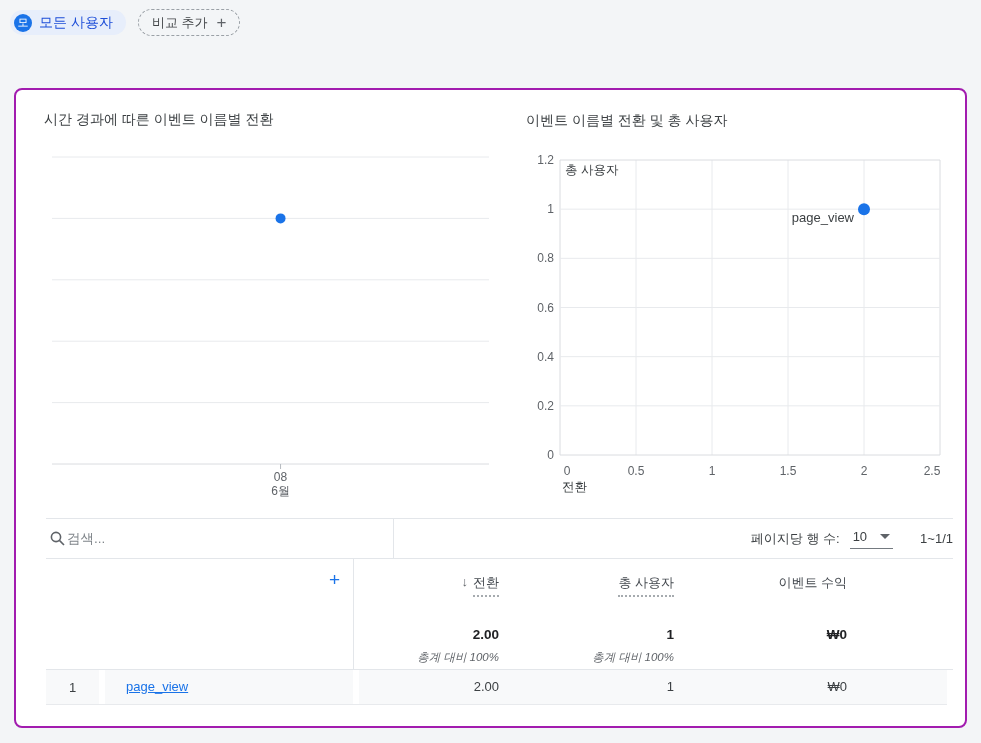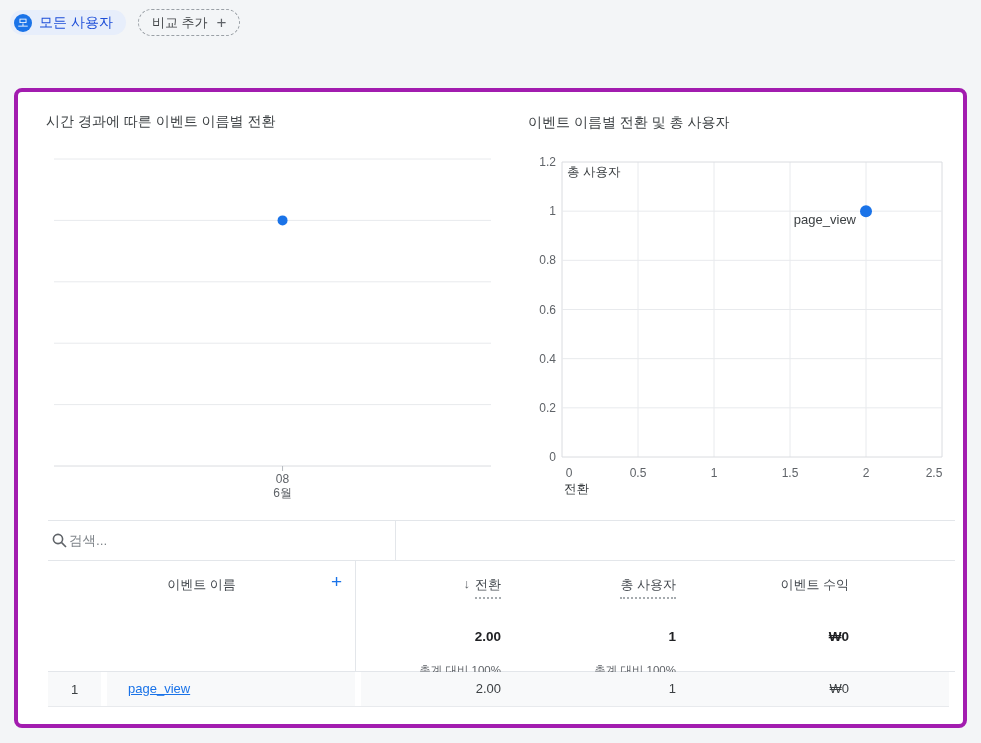--- a/index.html
+++ b/index.html
@@ -10,21 +10,21 @@
     -webkit-font-smoothing:antialiased;
   }
   
   .topbar{position:absolute;left:10px;top:9px;display:flex;gap:12px;align-items:center;}
   .chip-audience{display:flex;align-items:center;gap:7px;background:#e7eefb;border-radius:13px;height:25px;padding:0 13px 0 4px;cursor:pointer;}
   .chip-ic{width:18px;height:18px;border-radius:50%;background:#1a73e8;color:#fff;font-size:11px;display:flex;align-items:center;justify-content:center;}
   .chip-lbl{font-size:14px;color:#1d4ed8;}
   .chip-add{display:flex;align-items:center;gap:9px;border:1px dashed #9aa0a6;border-radius:14px;height:25px;padding:0 13px;color:#44474a;font-size:13px;cursor:pointer;background:transparent;}
   .plus{font-size:17px;color:#5f6368;line-height:1;margin-top:-1px;}
   
-  .card{position:absolute;left:14px;top:88px;width:953px;height:640px;background:#fff;border:4px solid #a21caf;border-radius:8px;box-sizing:border-box;}
+  .card{position:absolute;left:14px;top:88px;width:953px;height:640px;background:#fff;border:2px solid #a21caf;border-radius:8px;box-sizing:border-box;}
   .chart-title{position:absolute;font-size:14px;line-height:15px;color:#3c4043;}
   #left-title{left:28px;top:22px;}
   #right-title{left:510px;top:23px;}
   #charts-svg{position:absolute;left:0;top:0;}
   #charts-svg text.tick{font-size:12px;fill:#5f6368;}
   #charts-svg text.axis-title{font-size:12.5px;fill:#3c4043;}
   #charts-svg text.point-label{font-size:13px;fill:#3c4043;}
   
   .toolbar{position:absolute;left:30px;top:428px;width:907px;height:41px;box-sizing:border-box;
     border-top:1px solid #e3e6ea;border-bottom:1px solid #e3e6ea;display:flex;align-items:center;}
@@ -41,21 +41,21 @@
   .thead{position:absolute;left:30px;top:469px;width:907px;height:111px;border-bottom:1px solid #e3e6ea;box-sizing:border-box;}
   .col-divider{position:absolute;left:307px;top:0;width:1px;height:111px;background:#e3e6ea;}
   .h-dim{position:absolute;left:0;top:15px;width:307px;text-align:center;font-size:13px;color:#454a50;}
   .h-plus{position:absolute;left:283px;top:11px;color:#1a73e8;font-size:19px;cursor:pointer;line-height:1;}
   .h-metric{position:absolute;top:15px;font-size:13px;color:#454a50;display:flex;gap:5px;align-items:flex-start;cursor:pointer;}
   #h-conv{right:454px;} #h-users{right:279px;} #h-rev{right:106px;align-items:center;}
   .dotted{border-bottom:2px dotted #a6abaf;padding-bottom:3px;}
   .sort-arrow{color:#5f6368;}
   .tot-num{position:absolute;top:68px;font-size:13.5px;font-weight:bold;color:#202124;}
   #tot-conv{right:454px;} #tot-users{right:279px;} #tot-rev{right:106px;}
-  .tot-sub{position:absolute;top:102px;font-size:11.5px;color:#5f6368;}
+  .tot-sub{position:absolute;top:91px;font-size:11.5px;color:#5f6368;font-style:italic;}
   #sub-conv{right:454px;} #sub-users{right:279px;}
   
   .trow{position:absolute;left:30px;top:580px;width:901px;height:34px;background:#f8f9fa;border-bottom:1px solid #e8eaed;}
   .row-gap{position:absolute;top:0;width:6px;height:100%;background:#fff;}
   #gap1{left:53px;} #gap2{left:307px;}
   .row-num{position:absolute;left:0;top:0;width:53px;height:100%;display:flex;align-items:center;justify-content:center;font-size:13px;color:#3c4043;}
   .row-link{position:absolute;left:80px;top:9px;font-size:13px;color:#1a73e8;text-decoration:underline;cursor:pointer;}
   .row-val{position:absolute;top:9px;font-size:13px;color:#3c4043;}
   #val-conv{right:448px;} #val-users{right:273px;} #val-rev{right:100px;}
 </style>
@@ -122,25 +122,32 @@
 
   <div class="toolbar">
     <div class="search-wrap">
       <svg width="15" height="15" viewBox="0 0 15 15">
         <circle cx="6" cy="6" r="4.6" fill="none" stroke="#5f6368" stroke-width="1.6"></circle>
         <line x1="9.4" y1="9.4" x2="14" y2="14" stroke="#5f6368" stroke-width="1.6"></line>
       </svg>
       <input class="search" type="text" placeholder="검색..." style="">
     </div>
     <div class="vdiv"></div>
+    <div class="pager">
+      <span class="rpp-label">페이지당 행 수:</span>
+      <span class="rpp-select">
+        <span>10</span>
+        <span class="caret"></span>
+      </span>
+      <span class="range">1~1/1</span>
+    </div>
   </div>
 
   <div class="thead">
     <div class="col-divider"></div>
-    <div class="h-dim">이벤트 이름</div>
     <div class="h-plus">+</div>
     <div class="h-metric" id="h-conv">
       <span class="sort-arrow">↓</span>
       <span class="dotted">전환</span>
     </div>
     <div class="h-metric" id="h-users">
       <span class="dotted">총 사용자</span>
     </div>
     <div class="h-metric" id="h-rev">
       <span>이벤트 수익</span>

